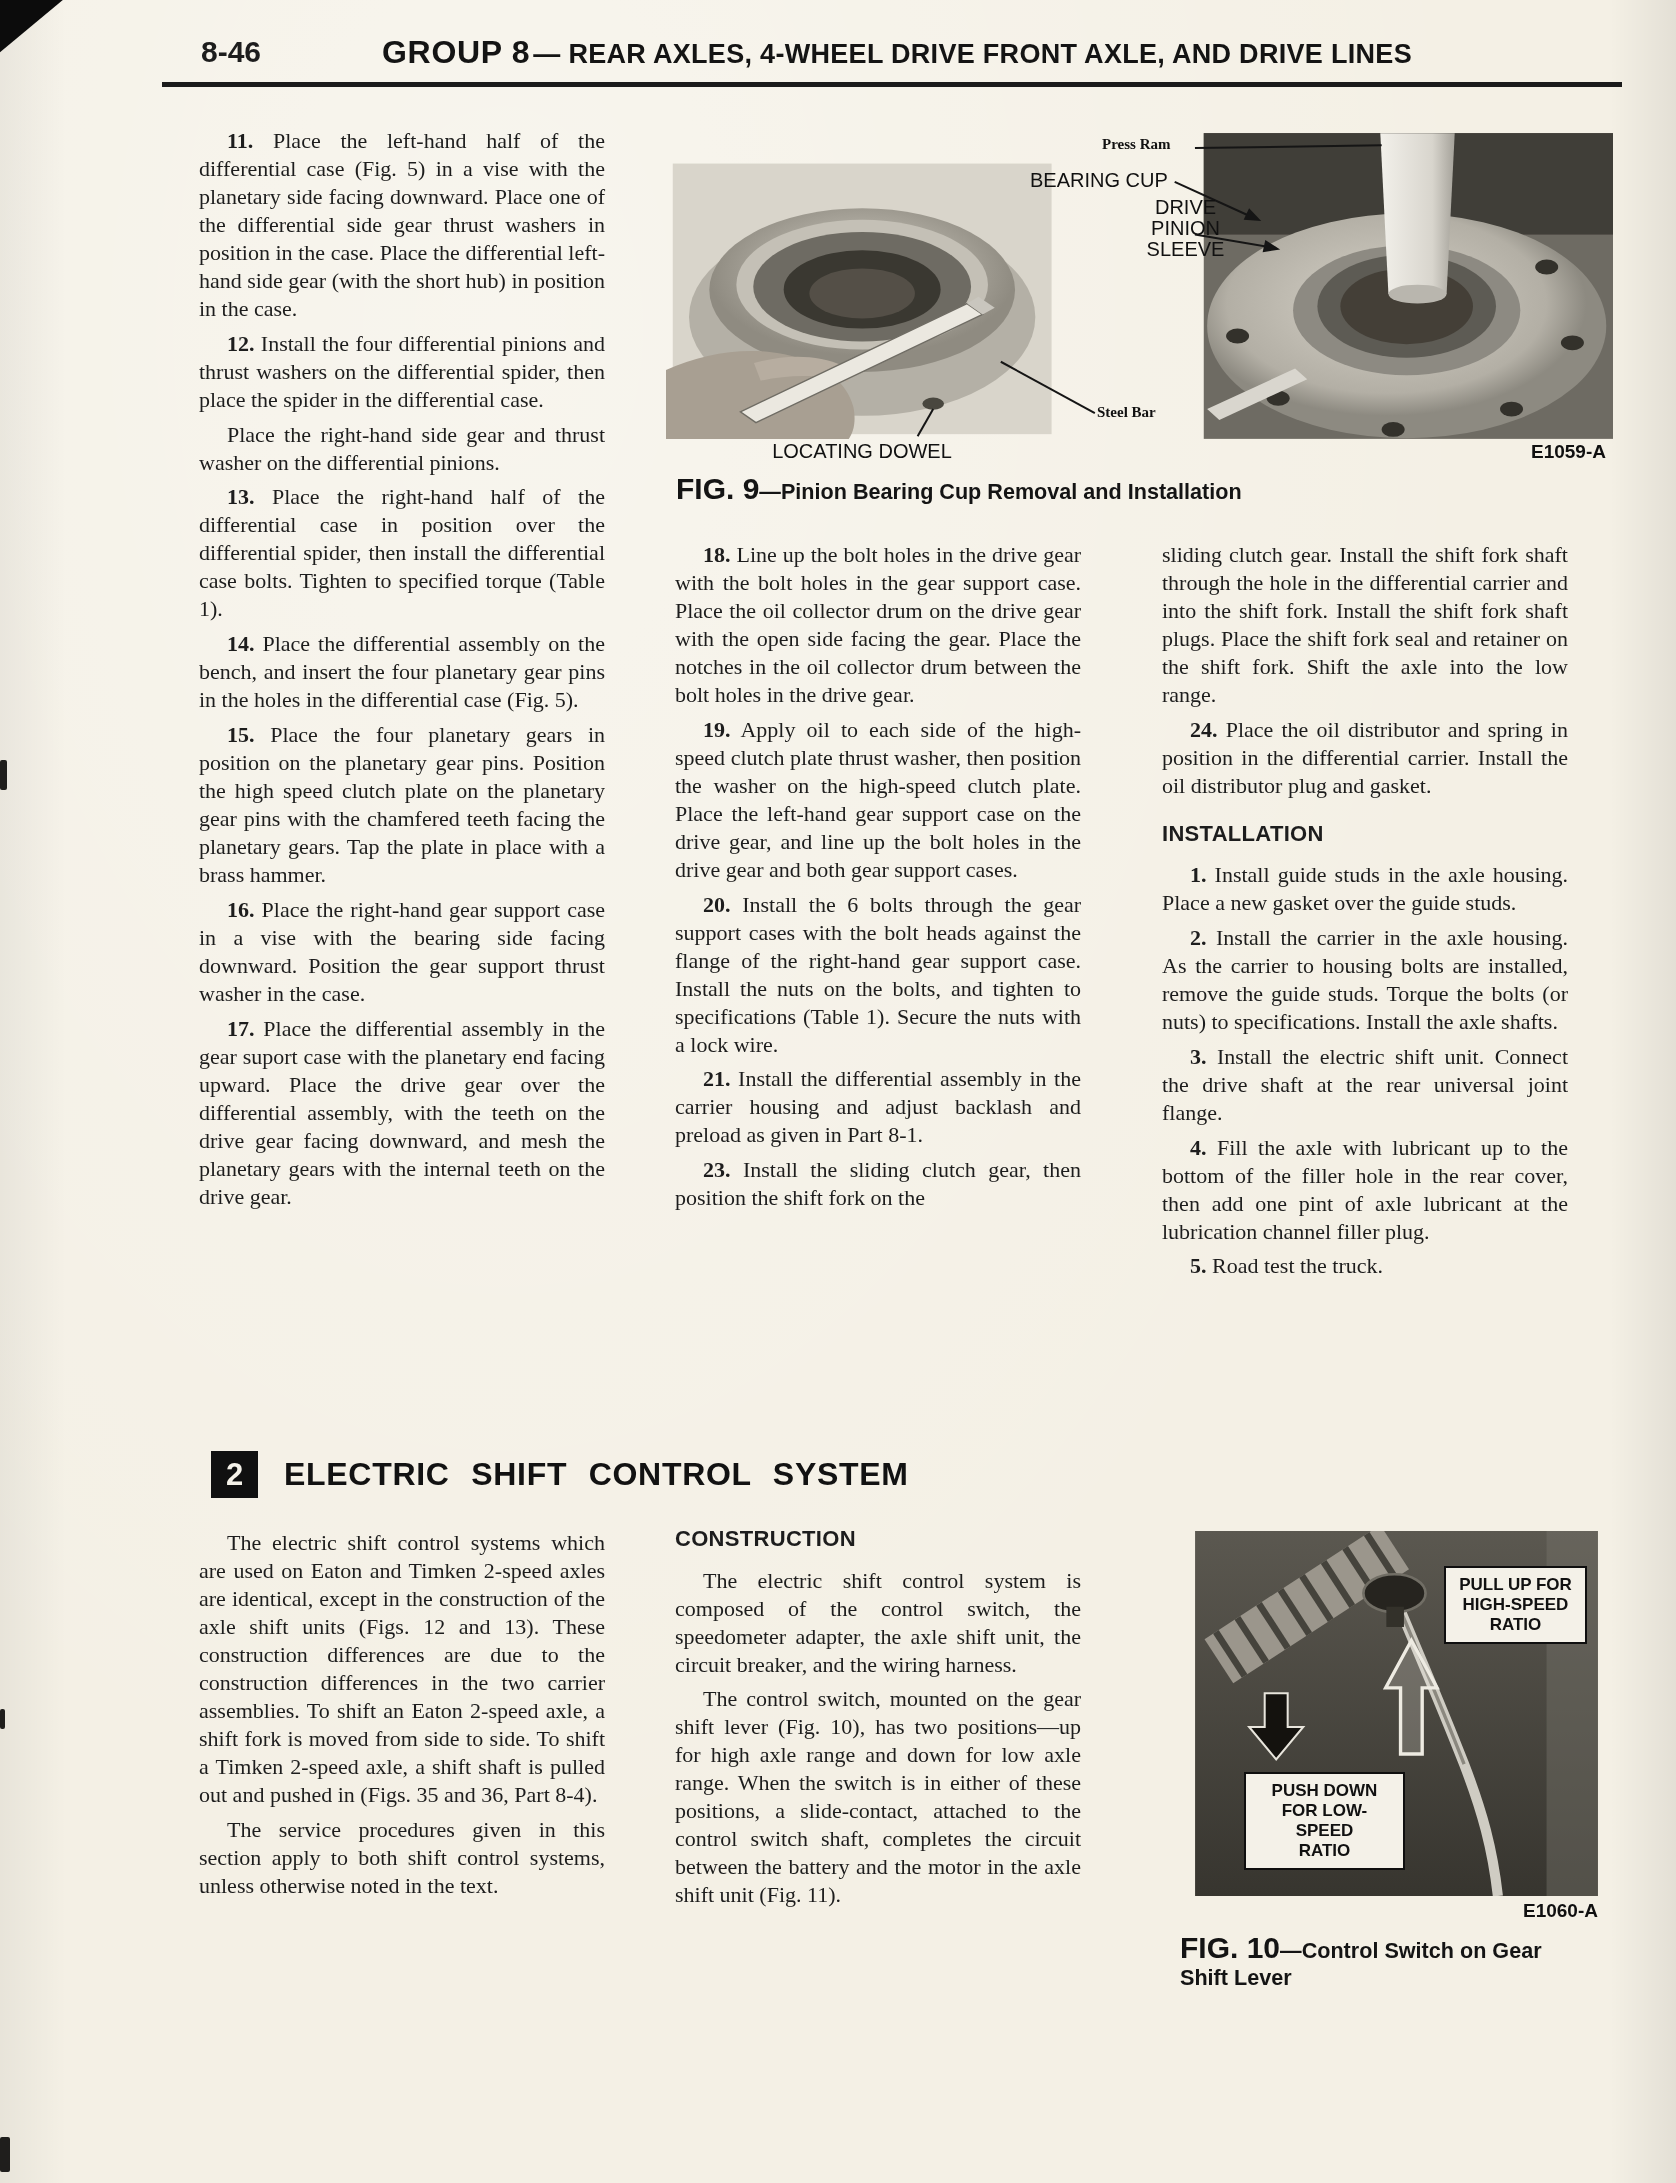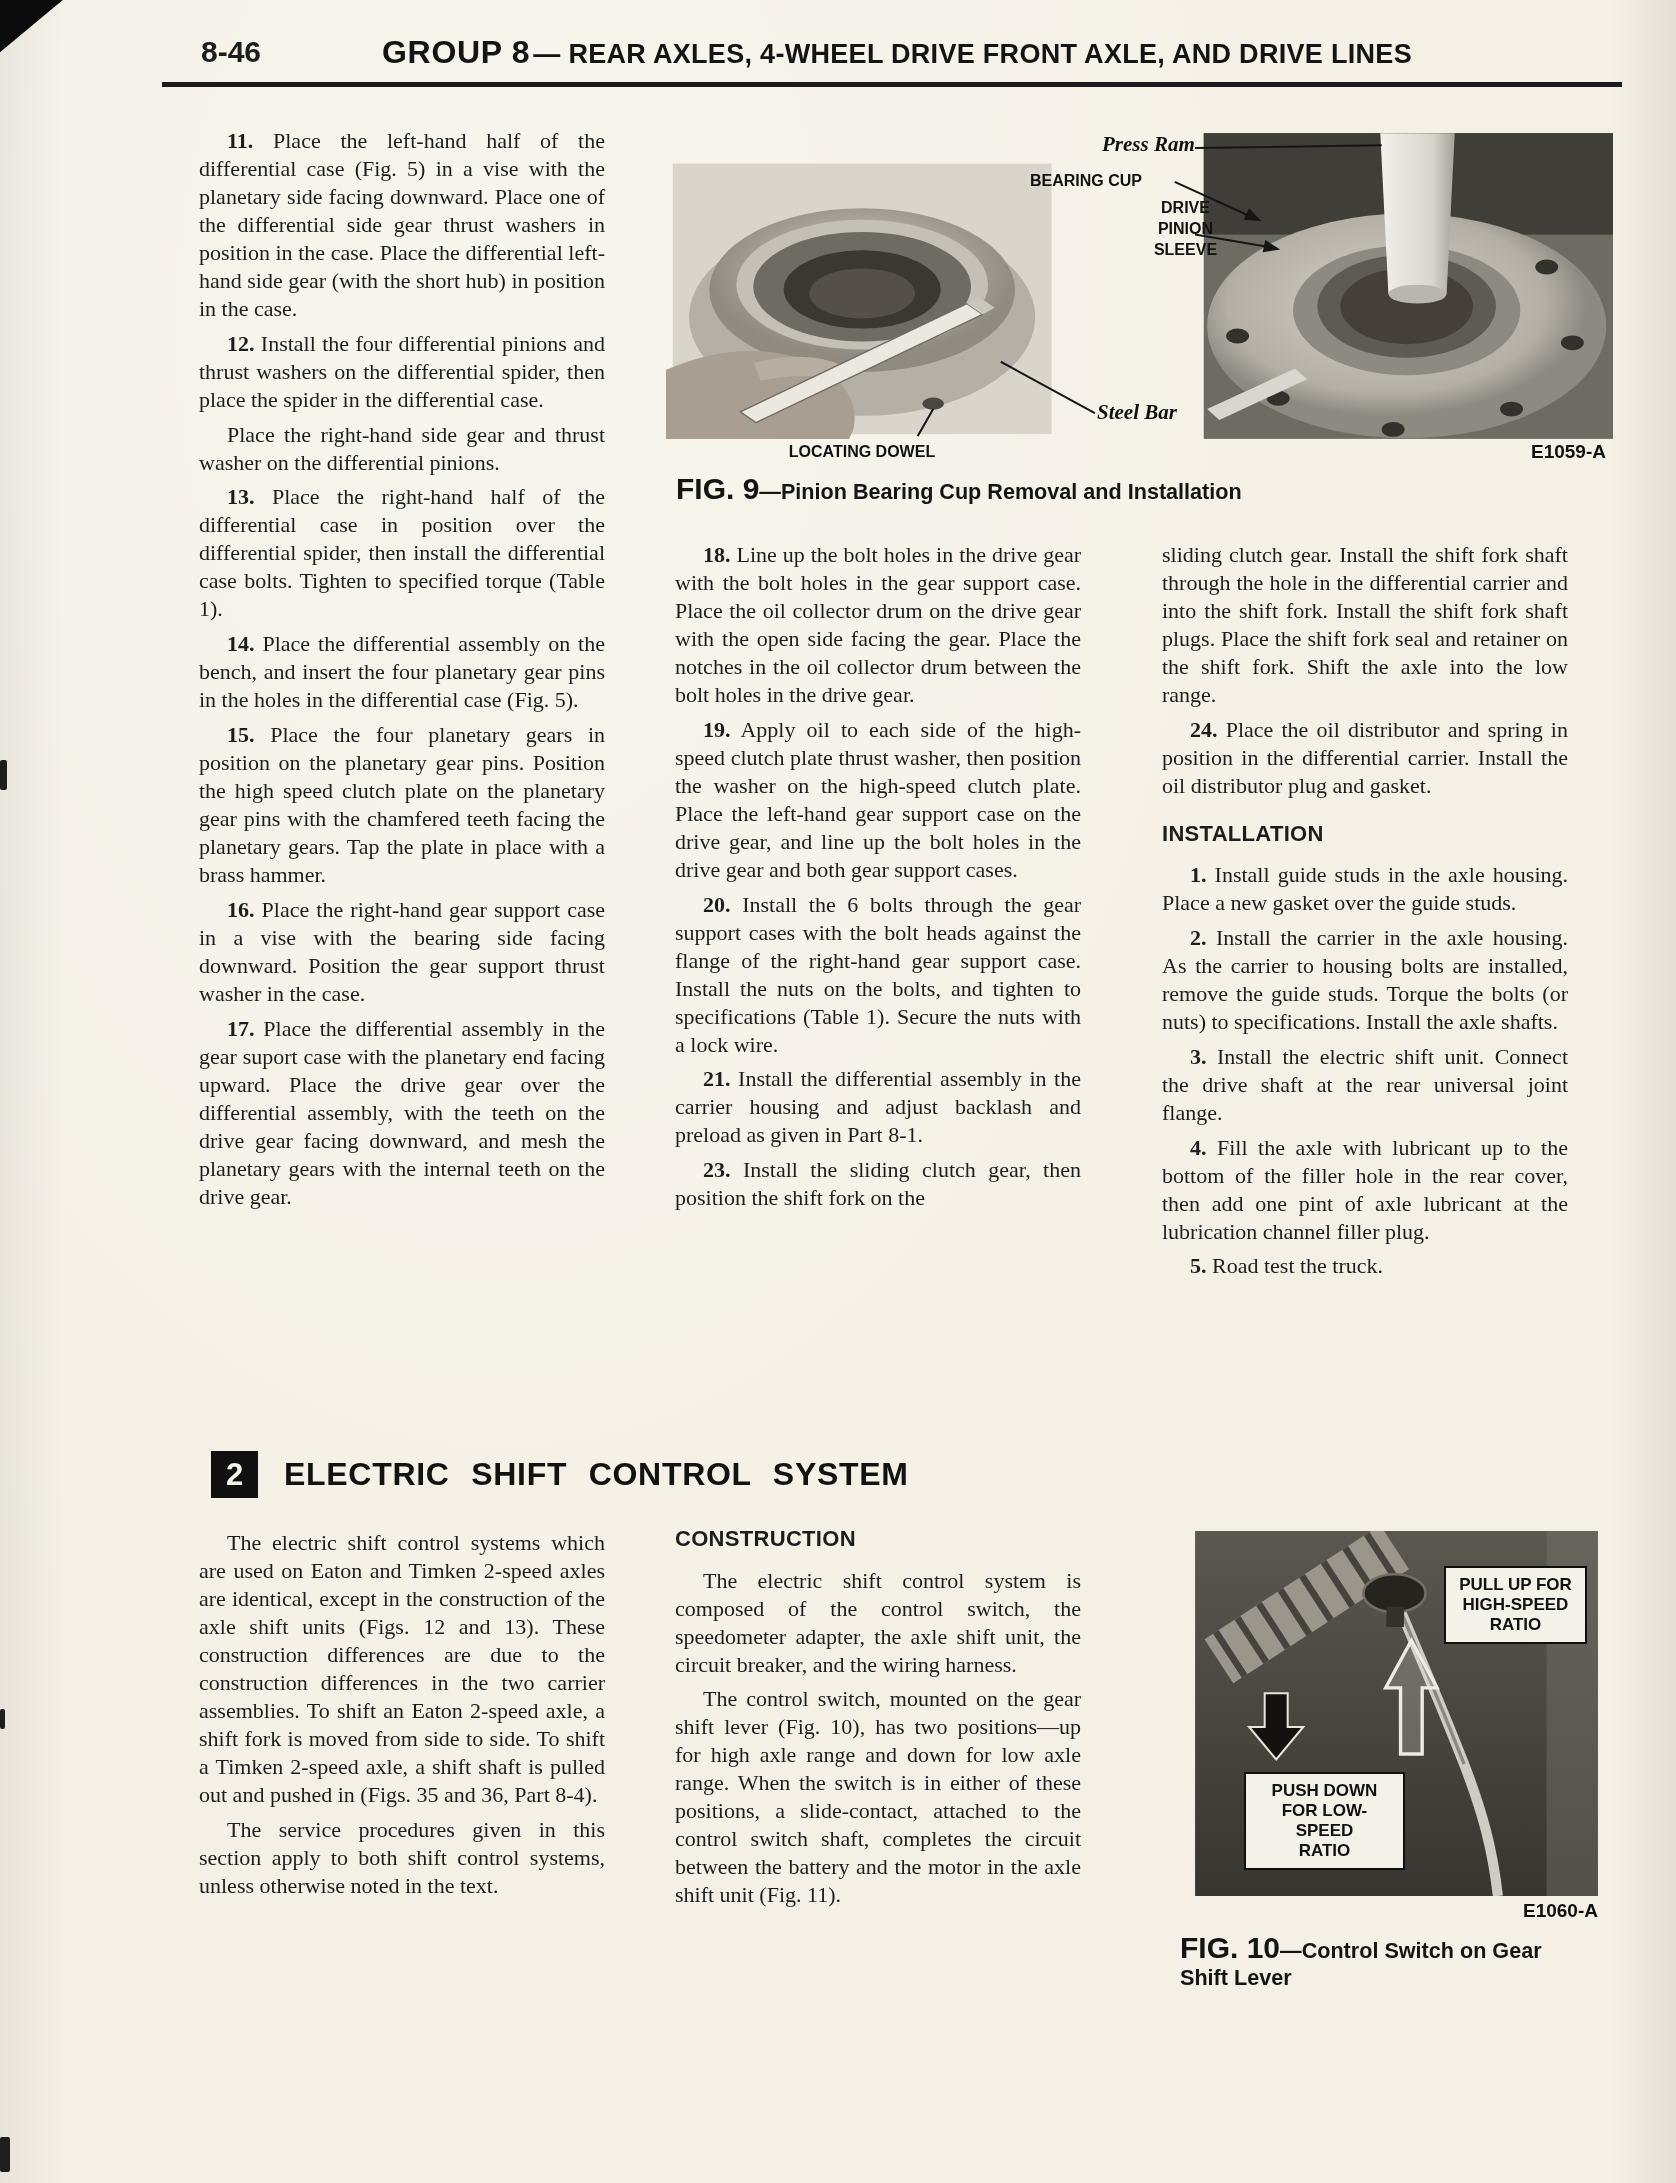--- a/index.html
+++ b/index.html
@@ -33,23 +33,23 @@
     text-align:justify; color:#1d1d1d; }
   .col p { margin:0 0 6.8px; text-indent:28px; }
   .col p.cont { text-indent:0; }
   .col b { font-weight:bold; }
   .colhead { font-family:"Liberation Sans", sans-serif; font-size:22px; font-weight:bold;
     letter-spacing:0.3px; margin:20px 0 13.5px; text-align:left; text-indent:0; }
   .colhead.first { margin-top:0; }
 
   
   .figwrap { position:absolute; }
-  .flabel { position:absolute; font-family:"Liberation Sans", sans-serif; font-weight:bold;
-    font-size:16px; color:#111; white-space:pre-line; line-height:21px; }
-  .flabel.it { font-family:"Liberation Serif", serif; font-style:italic; font-weight:600; font-size:21px;text-align:center; }
+  .flabel { position:absolute; font-family:"Liberation Sans", sans-serif; font-weight:normal;
+    font-size:20px; color:#111; white-space:pre-line; line-height:21px; }
+  .flabel.it { font-family:"Liberation Serif", serif; font-weight:600; font-size:15px;text-align:center; }
   .flabel.center { text-align:center; }
   .flabel.right { text-align:right; }
   .ecode { font-family:"Liberation Sans", sans-serif; font-weight:bold; font-size:19px; color:#101010; }
 
   .figcap { position:absolute; font-family:"Liberation Sans", sans-serif; font-weight:bold; color:#141414; }
   .figcap .fnum { font-size:30px; }
   .figcap .ftxt { font-size:21.6px; }
 
   .plate { position:absolute; background:#f4f1e8; border:2.7px solid #0f0f0f;
     padding:6.8px 8px; font-family:"Liberation Sans", sans-serif; font-weight:bold;

